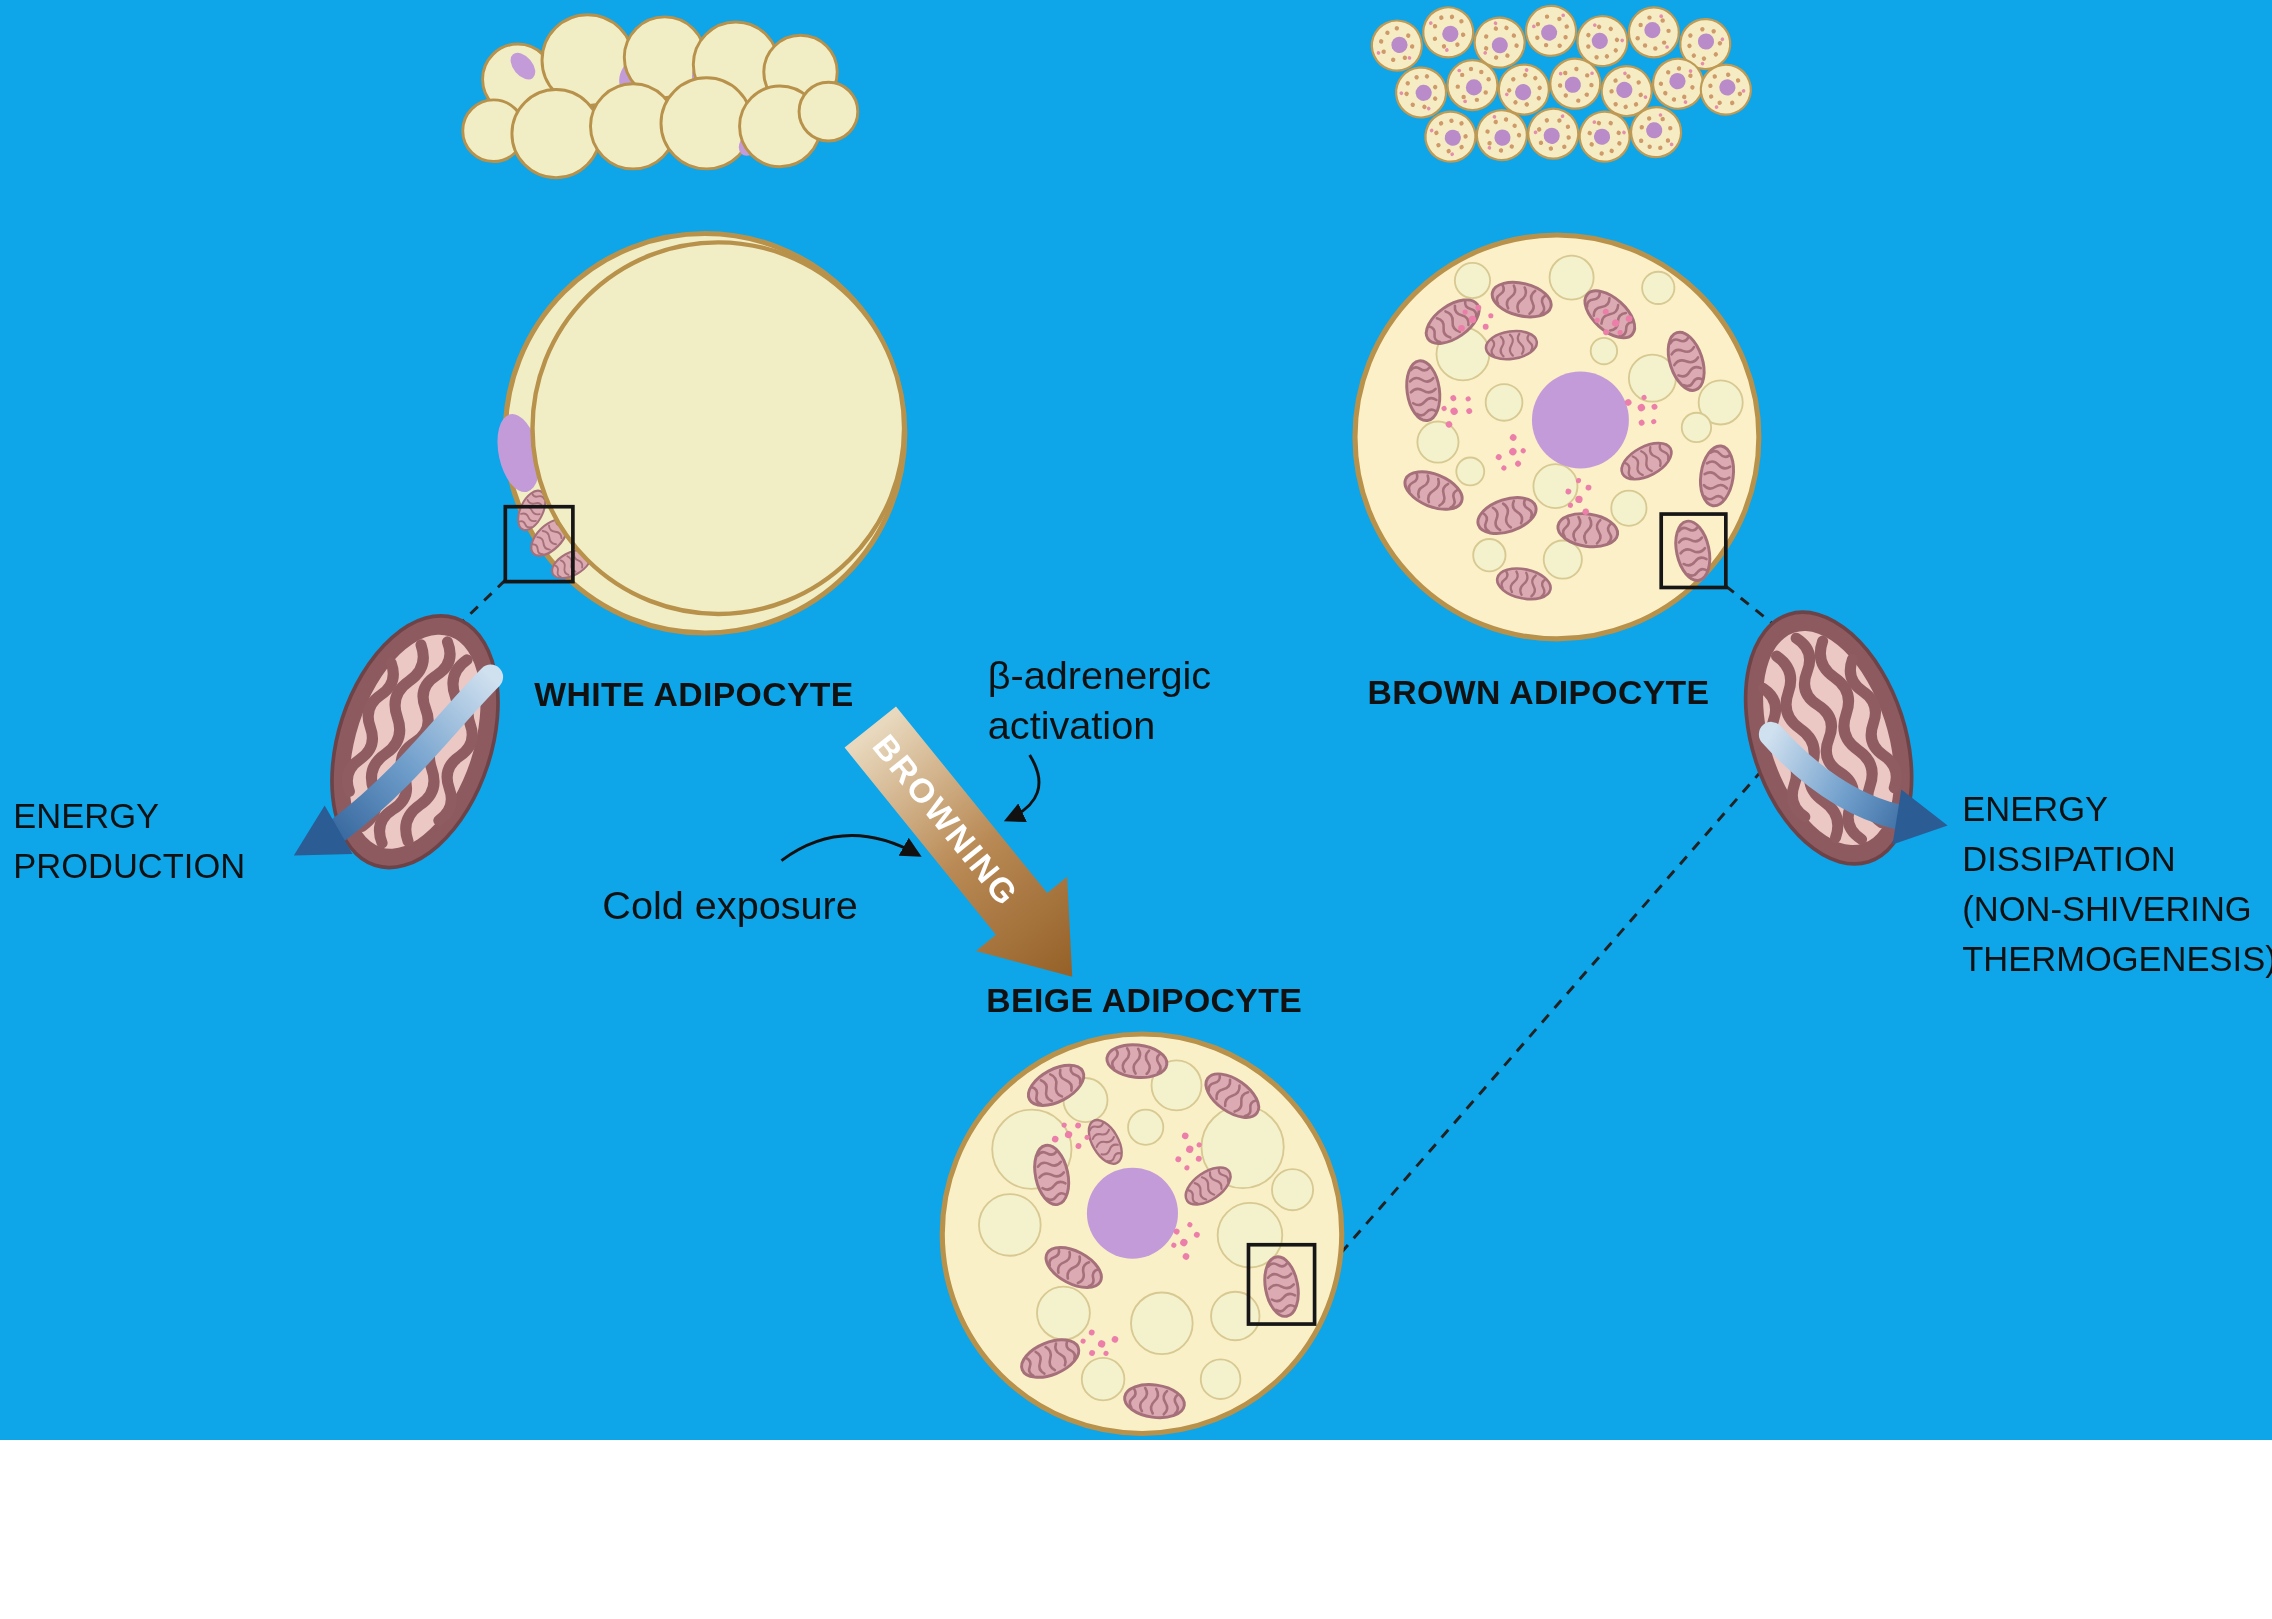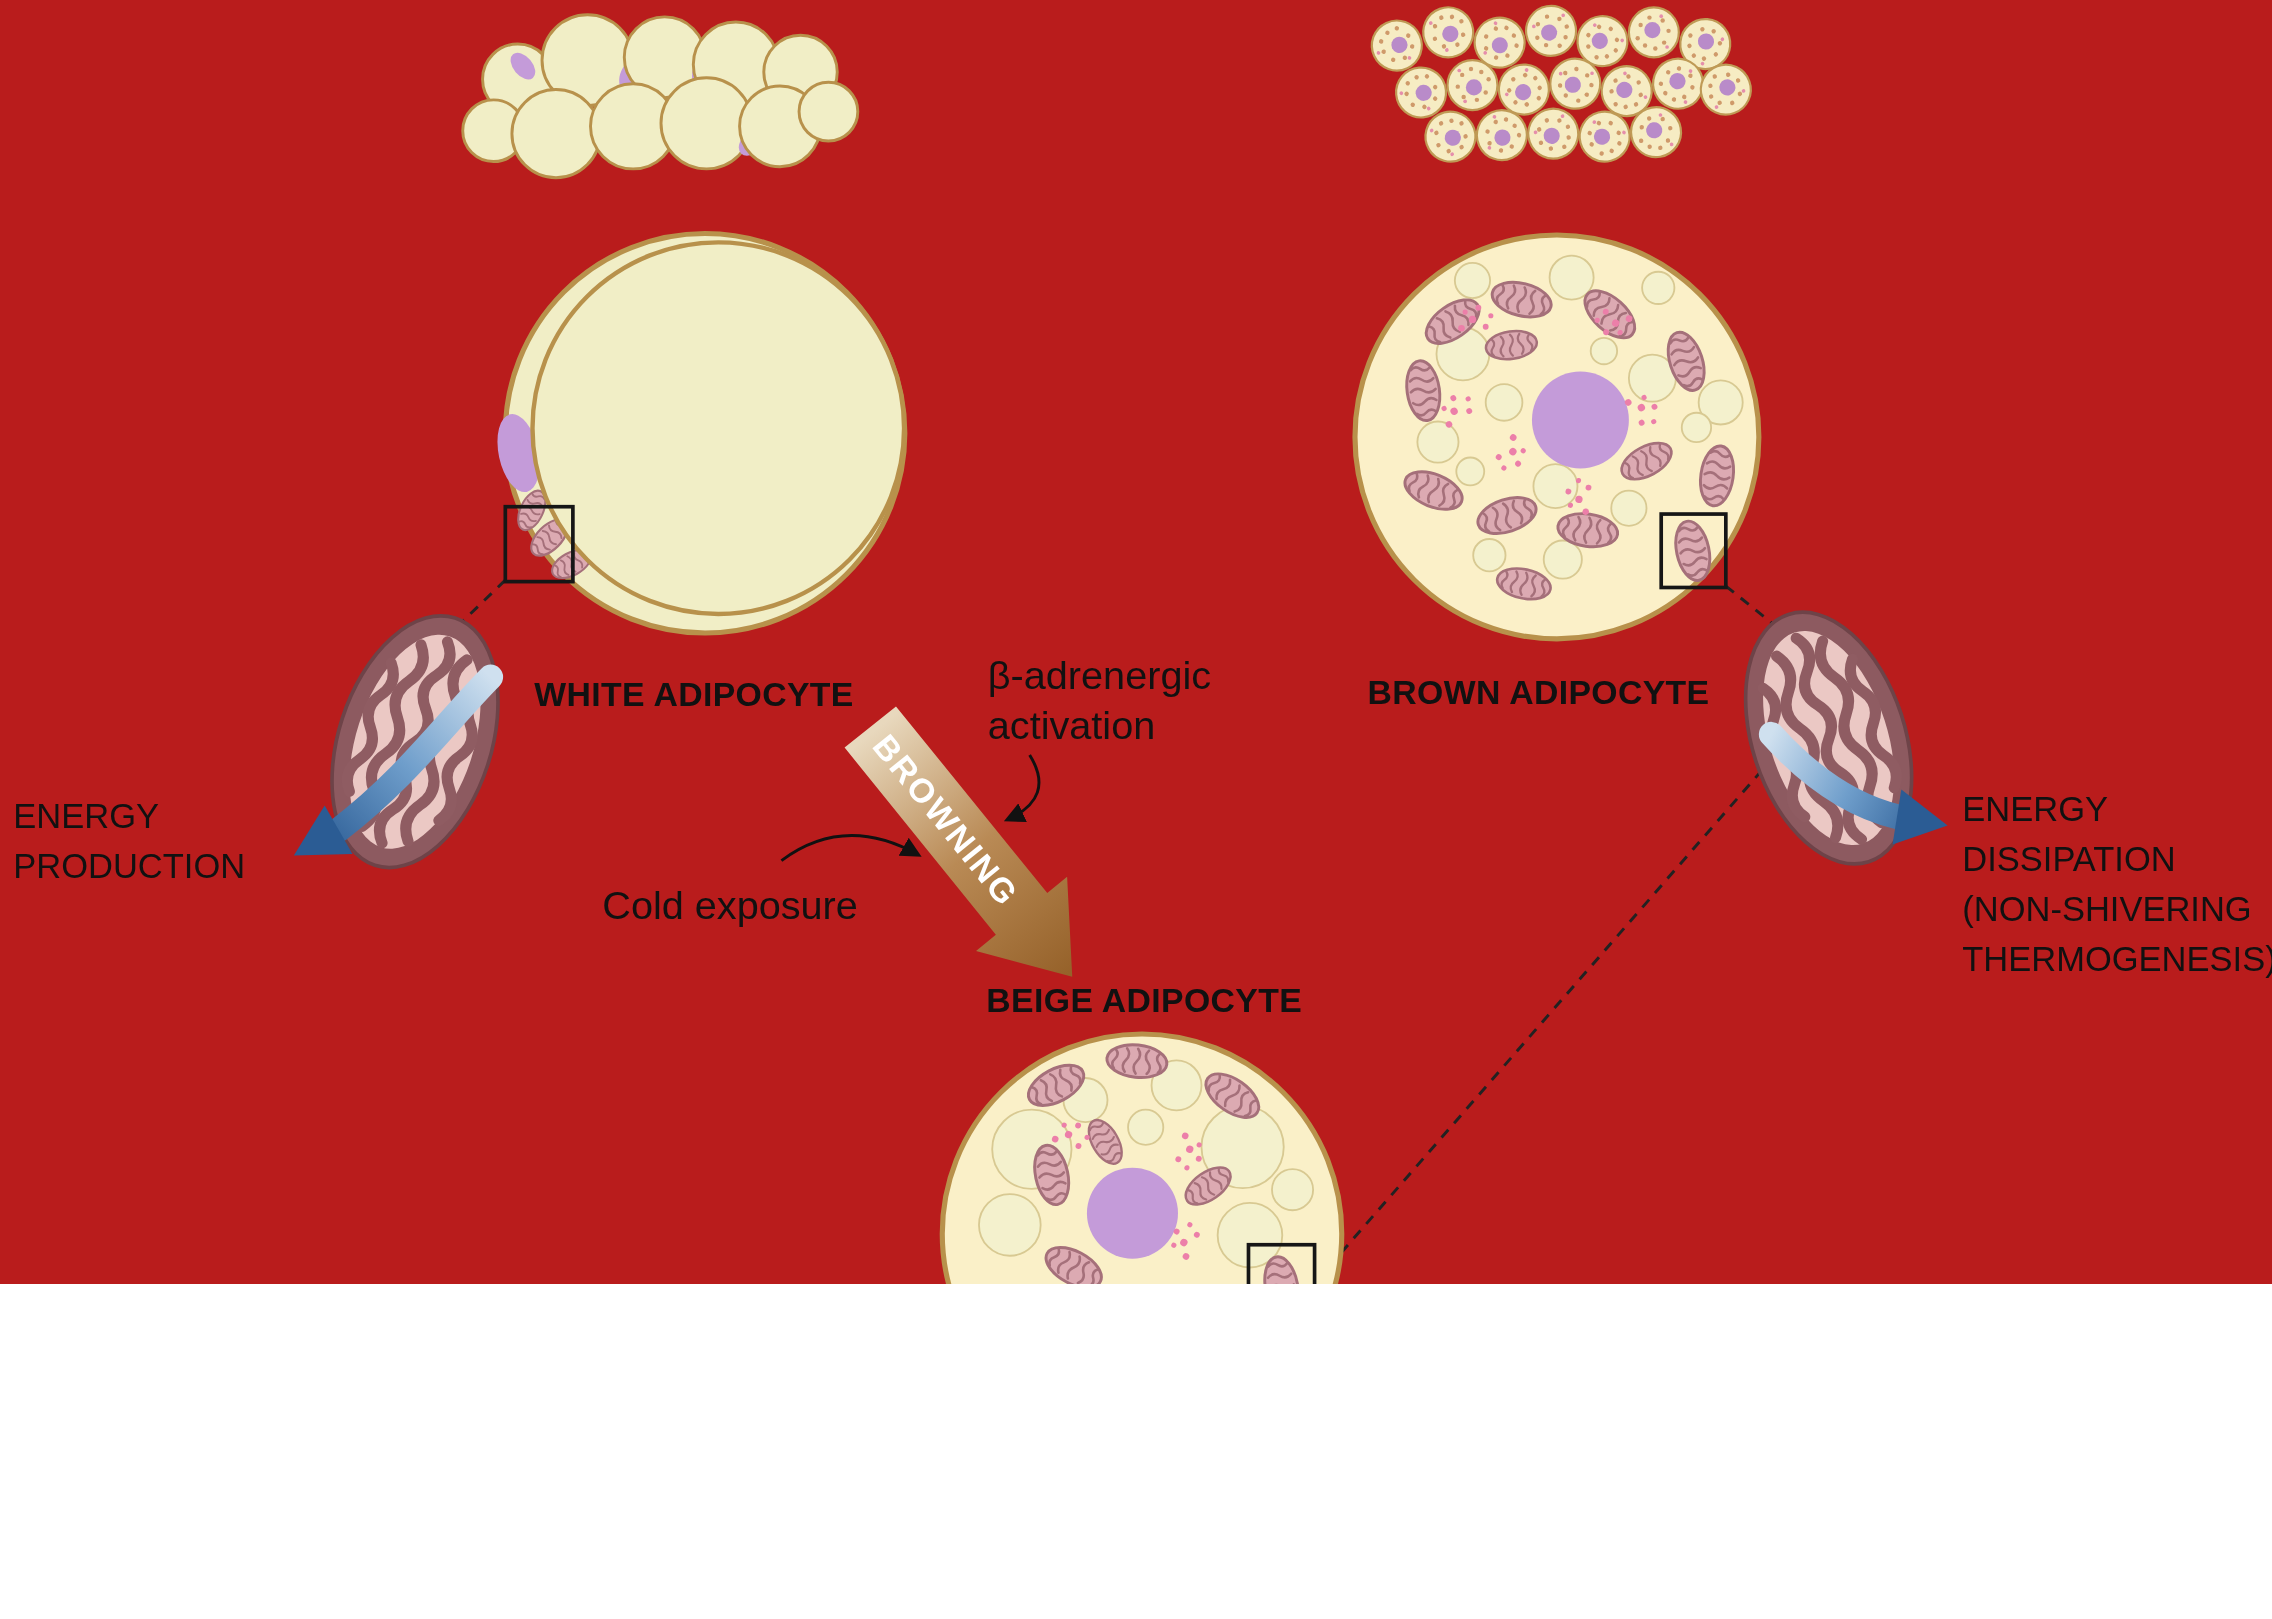--- a/index.html
+++ b/index.html
@@ -1,16 +1,16 @@
 <!DOCTYPE html>
 <html style="font-size:11.7px"><head>
 <meta charset="utf-8">
 <style>
   html,body{margin:0;padding:0;background:#fff;}
-  #canvas{position:relative;width:2273px;height:1284px;background:#b91c1c;overflow:hidden;
+  #canvas{position:relative;width:2273px;height:1440px;background:#0ea5e9;overflow:hidden;
           font-family:"Liberation Sans",sans-serif;}
   svg{display:block;}
   text{fill:#111111;font-family:"Liberation Sans",sans-serif;}
   .lbl{font-weight:bold;font-size:46px;letter-spacing:.5px;}
   .ann{font-size:54px;}
   .caps{font-size:47px;}
   .browning-text{font-weight:bold;font-size:46px;fill:#ffffff;letter-spacing:3px;}
   .wc{fill:#f1eec6;stroke:#b8914b;stroke-width:4;}
   .pn{fill:#c49bd9;}
   .dropB{fill:#f4f1cd;stroke:#d8c992;stroke-width:2.5;}

